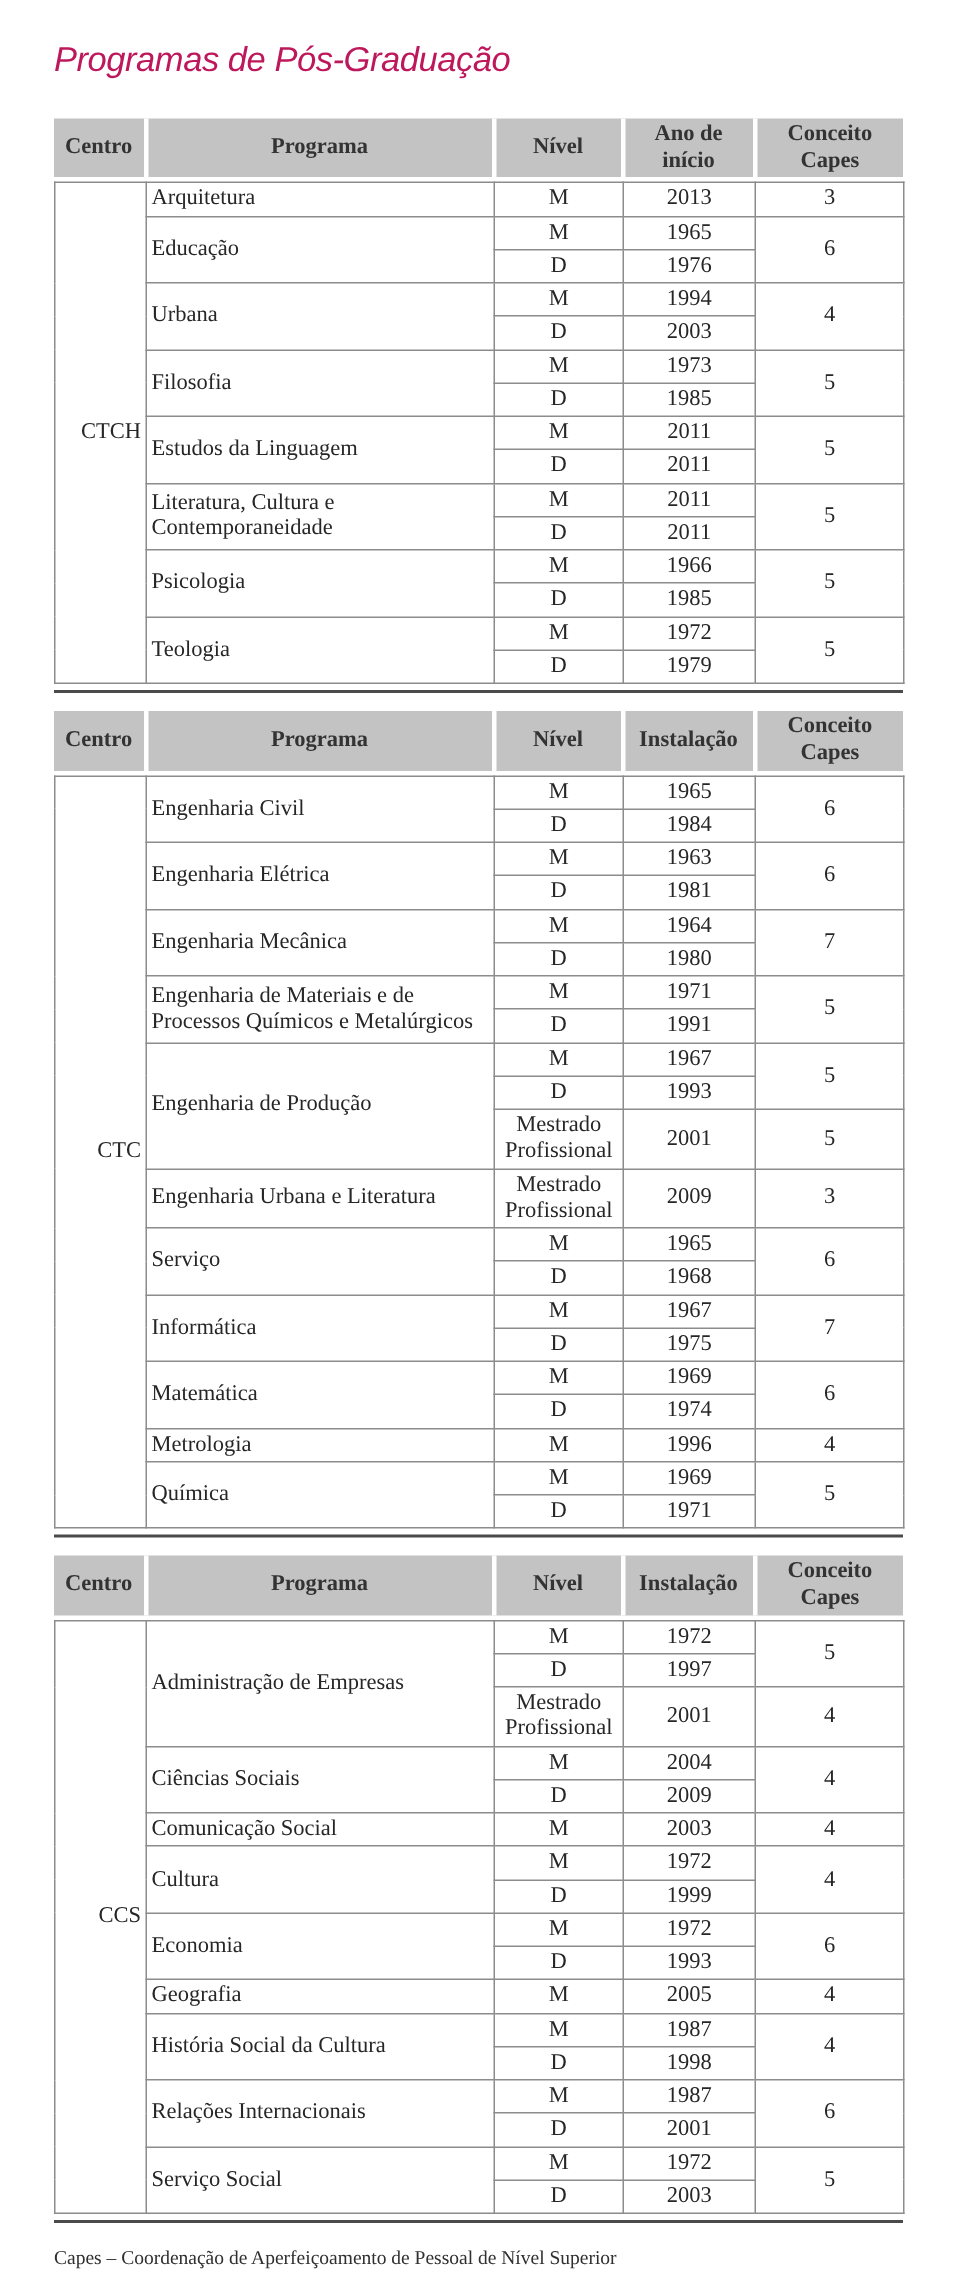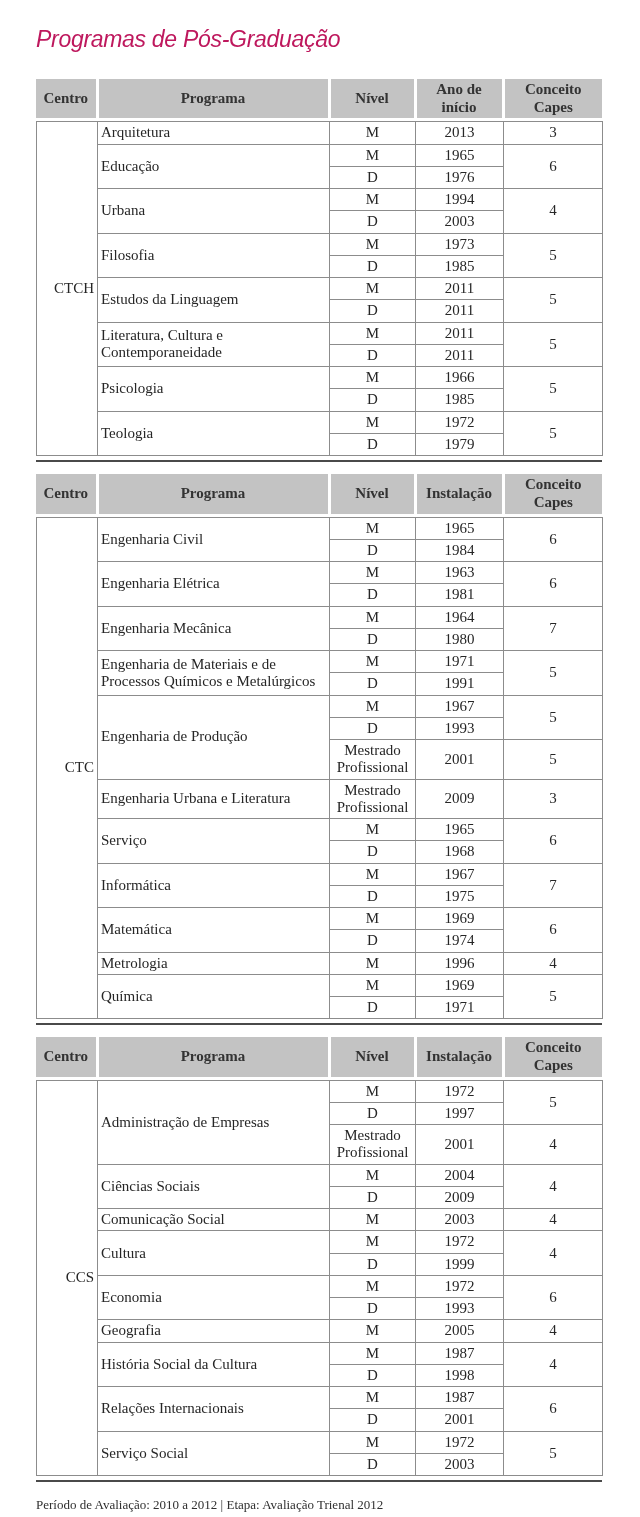--- a/index.html
+++ b/index.html
@@ -456,17 +456,18 @@
               <td class="ctr nivel">D</td>
               <td class="ctr">2003</td>
             </tr>
           </tbody>
         </table>
         <div class="rule"></div>
       </div>
     </div>
 
   <div class="footer">
+    <div>Capes – Coordenação de Aperfeiçoamento de Pessoal de Nível Superior</div>
     <div>Período de Avaliação: 2010 a 2012 | Etapa: Avaliação Trienal 2012</div>
 
   </div>
 
 </div>
 
 </body></html>

